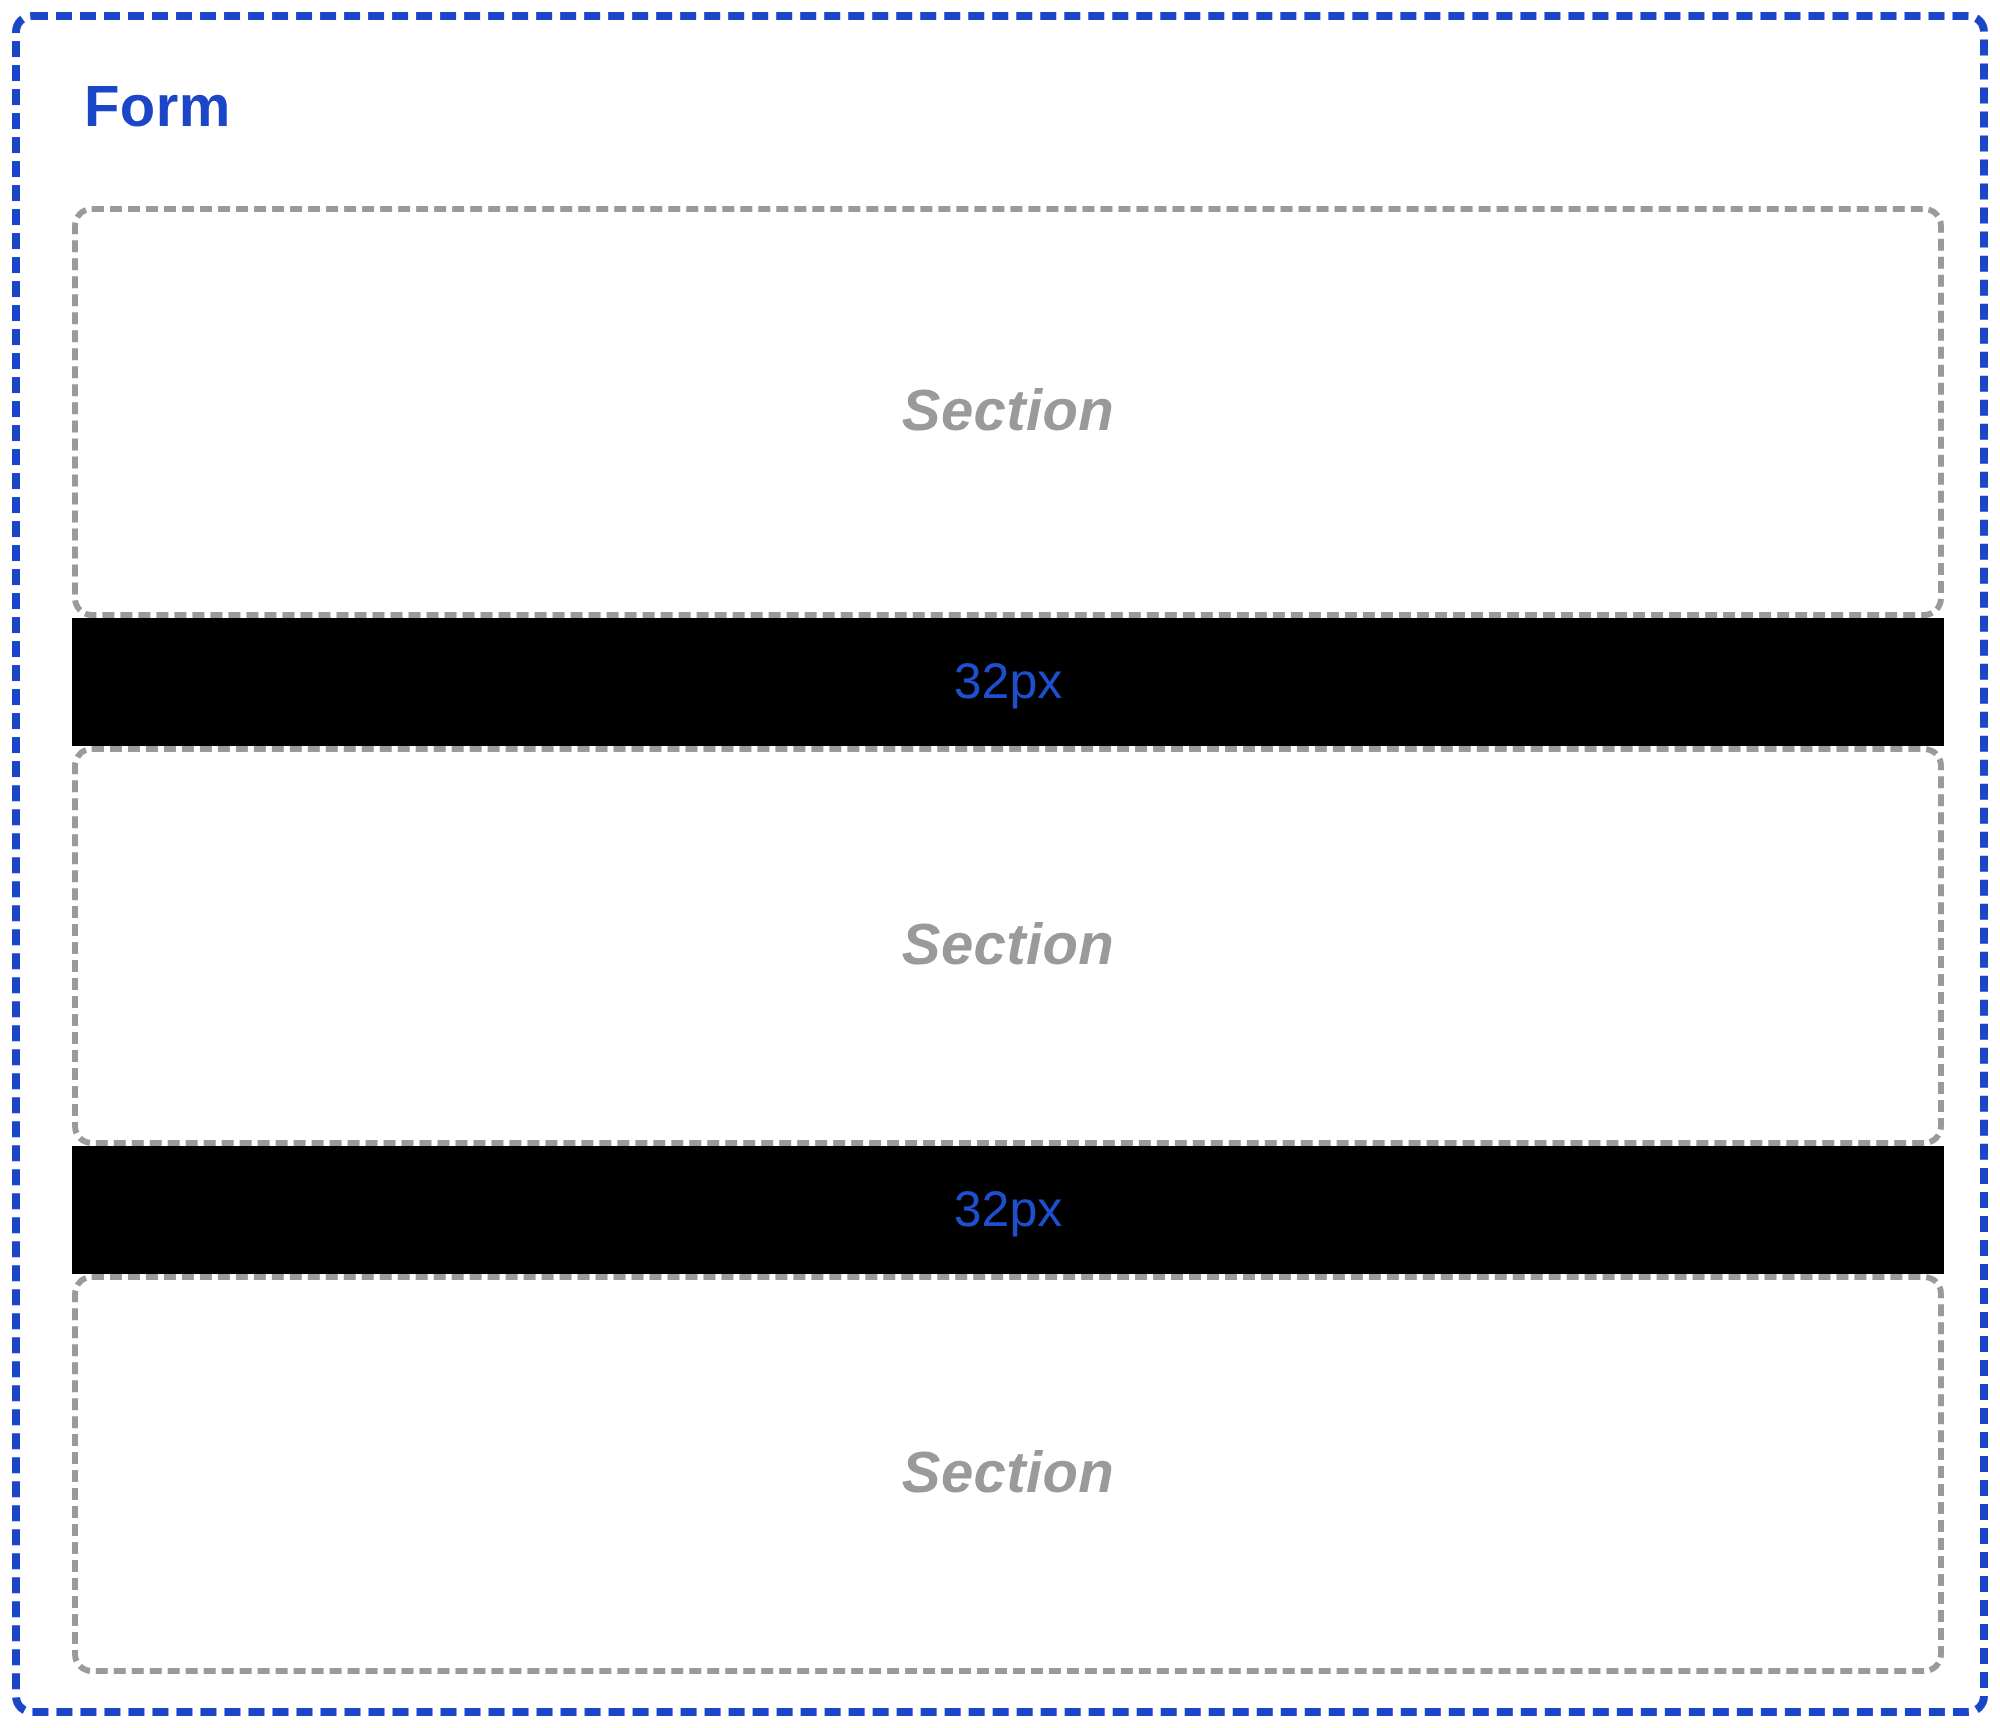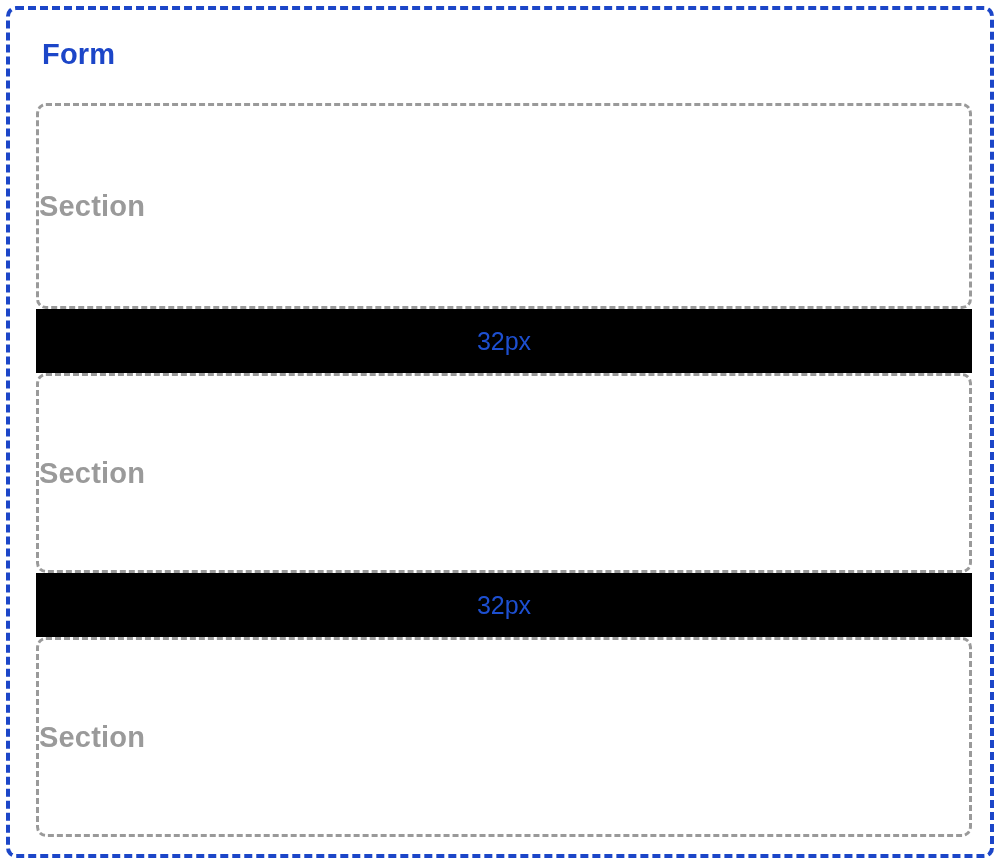--- a/index.html
+++ b/index.html
@@ -59,20 +59,22 @@
 
   
   .section-box {
     box-sizing: border-box;
     width: 936px;
     border: 3px dashed #9a9a9a;
     border-radius: 10px;
     background: transparent;
     display: flex;
     align-items: center;
+    justify-content: center;
+    font-style: italic;
   }
 
   .section-box.s1 { height: 206px; }
   .section-box.s2 { height: 200px; }
   .section-box.s3 { height: 200px; }
 
   .section-label {
     font-size: 29px;
     font-weight: bold;
     letter-spacing: 0.2px;

